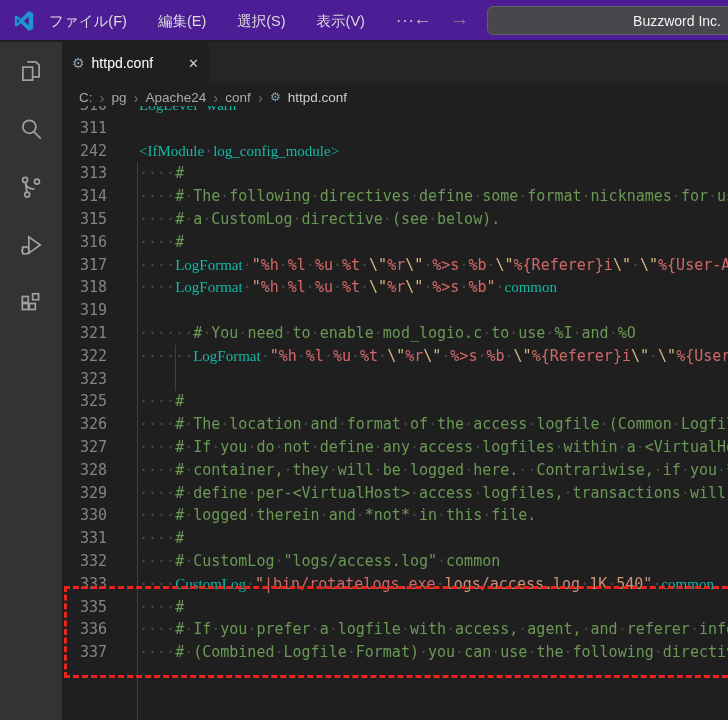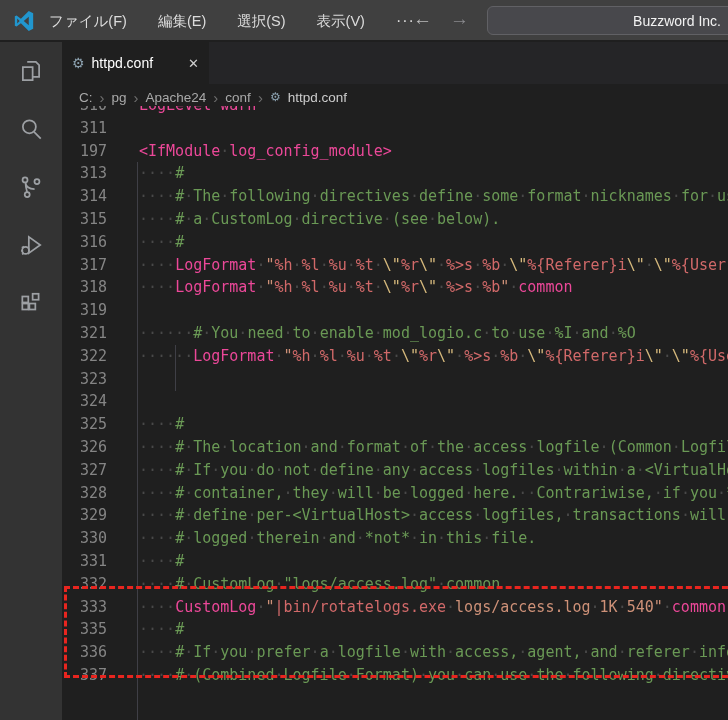--- a/index.html
+++ b/index.html
@@ -1,21 +1,21 @@
 <!DOCTYPE html>
 <html><head>
 <meta charset="utf-8">
 <style>
   * { margin:0; padding:0; box-sizing:border-box; }
   html,body { width:728px; height:720px; overflow:hidden; background:#1f1f1f;
               font-family:"Liberation Sans", sans-serif; }
 
   
   .titlebar { position:absolute; left:0; top:0; width:728px; height:40px;
-              background:#404040; display:flex; align-items:center; color:#d6d6d6;text-align:right; }
+              background:#4c1d95; display:flex; align-items:center; color:#d6d6d6;text-align:right; }
   .logo { position:absolute; left:13px; top:10px; width:22px; height:22px; }
   .menus { position:absolute; left:49px; top:0; height:42px; display:flex; gap:31px;
            align-items:center; font-size:14.5px; color:#dcdcdc; }
   .menu-item { cursor:default; }
   .menu-more { font-size:16px; letter-spacing:1px; }
   .nav-arrow { position:absolute; top:8px; font-size:19px; color:#bdbdbd; }
   .nav-back { left:413px; }
   .nav-fwd { left:450px; color:#8a8a8e; }
   .cmdcenter { position:absolute; left:487px; top:6px; width:260px; height:29px;
                background:#48484c; border:1px solid #616165; border-radius:6px;
@@ -43,21 +43,21 @@
   .bc-gear { color:#8ba0ae; font-size:12px; }
   .bc-file { color:#cccccc; }
 
   
   .editor { position:absolute; left:62px; top:106px; width:666px; bottom:0;
             overflow:hidden; font-family:"DejaVu Sans Mono", monospace; font-size:15px; }
   .row { height:22.8px; line-height:22.8px; display:flex; white-space:pre; }
   .row:first-child { margin-top:-12px; }
   .ln { width:45px; text-align:right; color:#858585; flex:none; }
   .cl { padding-left:32px; flex:none; }
-  .cl .t { color:#ec4899; }
+  .cl .t { color:#14b8a6;font-family:Liberation Serif, serif; }
   .cl .c { color:#6a9955; }
   .cl .s { color:#ce9178; }
   .cl .f { color:#d16969; }
   .cl .e { color:#d7ba7d; }
   .cl .ws { color:#494949; }
   .guide { position:absolute; width:1px; background:#3f3f46; }
   .guide1 { left:75px; top:56px; height:560px; }
   .guide2 { left:113px; top:239px; height:46px; }
 
   
@@ -139,32 +139,31 @@
   <span>conf</span>
   <span class="bc-sep">›</span>
   <span class="bc-gear">⚙</span>
   <span class="bc-file">httpd.conf</span>
 </div>
 
 <div class="editor">
   <div>
       <div class="row"><div class="ln">310</div><div class="cl"><span class="t">LogLevel</span><span class="ws">·</span><span class="t">warn</span></div></div>
       <div class="row"><div class="ln">311</div><div class="cl"></div></div>
-      <div class="row"><div class="ln">197</div><div class="cl"><span class="t">&lt;IfModule</span><span class="ws">·</span><span class="t">log_config_module&gt;</span></div></div>
+      <div class="row"><div class="ln">242</div><div class="cl"><span class="t">&lt;IfModule</span><span class="ws">·</span><span class="t">log_config_module&gt;</span></div></div>
       <div class="row"><div class="ln">313</div><div class="cl"><span class="ws">····</span><span class="c">#</span></div></div>
       <div class="row"><div class="ln">314</div><div class="cl"><span class="ws">····</span><span class="c">#</span><span class="ws">·</span><span class="c">The</span><span class="ws">·</span><span class="c">following</span><span class="ws">·</span><span class="c">directives</span><span class="ws">·</span><span class="c">define</span><span class="ws">·</span><span class="c">some</span><span class="ws">·</span><span class="c">format</span><span class="ws">·</span><span class="c">nicknames</span><span class="ws">·</span><span class="c">for</span><span class="ws">·</span><span class="c">use</span></div></div>
       <div class="row"><div class="ln">315</div><div class="cl"><span class="ws">····</span><span class="c">#</span><span class="ws">·</span><span class="c">a</span><span class="ws">·</span><span class="c">CustomLog</span><span class="ws">·</span><span class="c">directive</span><span class="ws">·</span><span class="c">(see</span><span class="ws">·</span><span class="c">below).</span></div></div>
       <div class="row"><div class="ln">316</div><div class="cl"><span class="ws">····</span><span class="c">#</span></div></div>
       <div class="row"><div class="ln">317</div><div class="cl"><span class="ws">····</span><span class="t">LogFormat</span><span class="ws">·</span><span class="s">"</span><span class="f">%h</span><span class="ws">·</span><span class="f">%l</span><span class="ws">·</span><span class="f">%u</span><span class="ws">·</span><span class="f">%t</span><span class="ws">·</span><span class="e">\"</span><span class="f">%r</span><span class="e">\"</span><span class="ws">·</span><span class="f">%&gt;s</span><span class="ws">·</span><span class="f">%b</span><span class="ws">·</span><span class="e">\"</span><span class="f">%{Referer}i</span><span class="e">\"</span><span class="ws">·</span><span class="e">\"</span><span class="f">%{User-Agent}i</span></div></div>
       <div class="row"><div class="ln">318</div><div class="cl"><span class="ws">····</span><span class="t">LogFormat</span><span class="ws">·</span><span class="s">"</span><span class="f">%h</span><span class="ws">·</span><span class="f">%l</span><span class="ws">·</span><span class="f">%u</span><span class="ws">·</span><span class="f">%t</span><span class="ws">·</span><span class="e">\"</span><span class="f">%r</span><span class="e">\"</span><span class="ws">·</span><span class="f">%&gt;s</span><span class="ws">·</span><span class="f">%b</span><span class="s">"</span><span class="ws">·</span><span class="t">common</span></div></div>
       <div class="row"><div class="ln">319</div><div class="cl"></div></div>
       <div class="row"><div class="ln">321</div><div class="cl"><span class="ws">······</span><span class="c">#</span><span class="ws">·</span><span class="c">You</span><span class="ws">·</span><span class="c">need</span><span class="ws">·</span><span class="c">to</span><span class="ws">·</span><span class="c">enable</span><span class="ws">·</span><span class="c">mod_logio.c</span><span class="ws">·</span><span class="c">to</span><span class="ws">·</span><span class="c">use</span><span class="ws">·</span><span class="c">%I</span><span class="ws">·</span><span class="c">and</span><span class="ws">·</span><span class="c">%O</span></div></div>
       <div class="row"><div class="ln">322</div><div class="cl"><span class="ws">······</span><span class="t">LogFormat</span><span class="ws">·</span><span class="s">"</span><span class="f">%h</span><span class="ws">·</span><span class="f">%l</span><span class="ws">·</span><span class="f">%u</span><span class="ws">·</span><span class="f">%t</span><span class="ws">·</span><span class="e">\"</span><span class="f">%r</span><span class="e">\"</span><span class="ws">·</span><span class="f">%&gt;s</span><span class="ws">·</span><span class="f">%b</span><span class="ws">·</span><span class="e">\"</span><span class="f">%{Referer}i</span><span class="e">\"</span><span class="ws">·</span><span class="e">\"</span><span class="f">%{User-Agent}i</span></div></div>
       <div class="row"><div class="ln">323</div></div>
-      <div class="row"><div class="ln">324</div><div class="cl"></div></div>
       <div class="row"><div class="ln">325</div><div class="cl"><span class="ws">····</span><span class="c">#</span></div></div>
       <div class="row"><div class="ln">326</div><div class="cl"><span class="ws">····</span><span class="c">#</span><span class="ws">·</span><span class="c">The</span><span class="ws">·</span><span class="c">location</span><span class="ws">·</span><span class="c">and</span><span class="ws">·</span><span class="c">format</span><span class="ws">·</span><span class="c">of</span><span class="ws">·</span><span class="c">the</span><span class="ws">·</span><span class="c">access</span><span class="ws">·</span><span class="c">logfile</span><span class="ws">·</span><span class="c">(Common</span><span class="ws">·</span><span class="c">Logfile</span></div></div>
       <div class="row"><div class="ln">327</div><div class="cl"><span class="ws">····</span><span class="c">#</span><span class="ws">·</span><span class="c">If</span><span class="ws">·</span><span class="c">you</span><span class="ws">·</span><span class="c">do</span><span class="ws">·</span><span class="c">not</span><span class="ws">·</span><span class="c">define</span><span class="ws">·</span><span class="c">any</span><span class="ws">·</span><span class="c">access</span><span class="ws">·</span><span class="c">logfiles</span><span class="ws">·</span><span class="c">within</span><span class="ws">·</span><span class="c">a</span><span class="ws">·</span><span class="c">&lt;VirtualHost&gt;</span></div></div>
       <div class="row"><div class="ln">328</div><div class="cl"><span class="ws">····</span><span class="c">#</span><span class="ws">·</span><span class="c">container,</span><span class="ws">·</span><span class="c">they</span><span class="ws">·</span><span class="c">will</span><span class="ws">·</span><span class="c">be</span><span class="ws">·</span><span class="c">logged</span><span class="ws">·</span><span class="c">here.</span><span class="ws">··</span><span class="c">Contrariwise,</span><span class="ws">·</span><span class="c">if</span><span class="ws">·</span><span class="c">you</span><span class="ws">·</span><span class="c">*do*</span></div></div>
       <div class="row"><div class="ln">329</div><div class="cl"><span class="ws">····</span><span class="c">#</span><span class="ws">·</span><span class="c">define</span><span class="ws">·</span><span class="c">per-&lt;VirtualHost&gt;</span><span class="ws">·</span><span class="c">access</span><span class="ws">·</span><span class="c">logfiles,</span><span class="ws">·</span><span class="c">transactions</span><span class="ws">·</span><span class="c">will</span><span class="ws">·</span></div></div>
       <div class="row"><div class="ln">330</div><div class="cl"><span class="ws">····</span><span class="c">#</span><span class="ws">·</span><span class="c">logged</span><span class="ws">·</span><span class="c">therein</span><span class="ws">·</span><span class="c">and</span><span class="ws">·</span><span class="c">*not*</span><span class="ws">·</span><span class="c">in</span><span class="ws">·</span><span class="c">this</span><span class="ws">·</span><span class="c">file.</span></div></div>
       <div class="row"><div class="ln">331</div><div class="cl"><span class="ws">····</span><span class="c">#</span></div></div>
       <div class="row"><div class="ln">332</div><div class="cl"><span class="ws">····</span><span class="c">#</span><span class="ws">·</span><span class="c">CustomLog</span><span class="ws">·</span><span class="c">"logs/access.log"</span><span class="ws">·</span><span class="c">common</span></div></div>
       <div class="row"><div class="ln">333</div><div class="cl"><span class="ws">····</span><span class="t">CustomLog</span><span class="ws">·</span><span class="s">"</span><span class="f">|bin/rotatelogs.exe</span><span class="ws">·</span><span class="s">logs/access.log</span><span class="ws">·</span><span class="s">1K</span><span class="ws">·</span><span class="s">540"</span><span class="ws">·</span><span class="t">common</span></div></div>
       <div class="row"><div class="ln">335</div><div class="cl"><span class="ws">····</span><span class="c">#</span></div></div>

